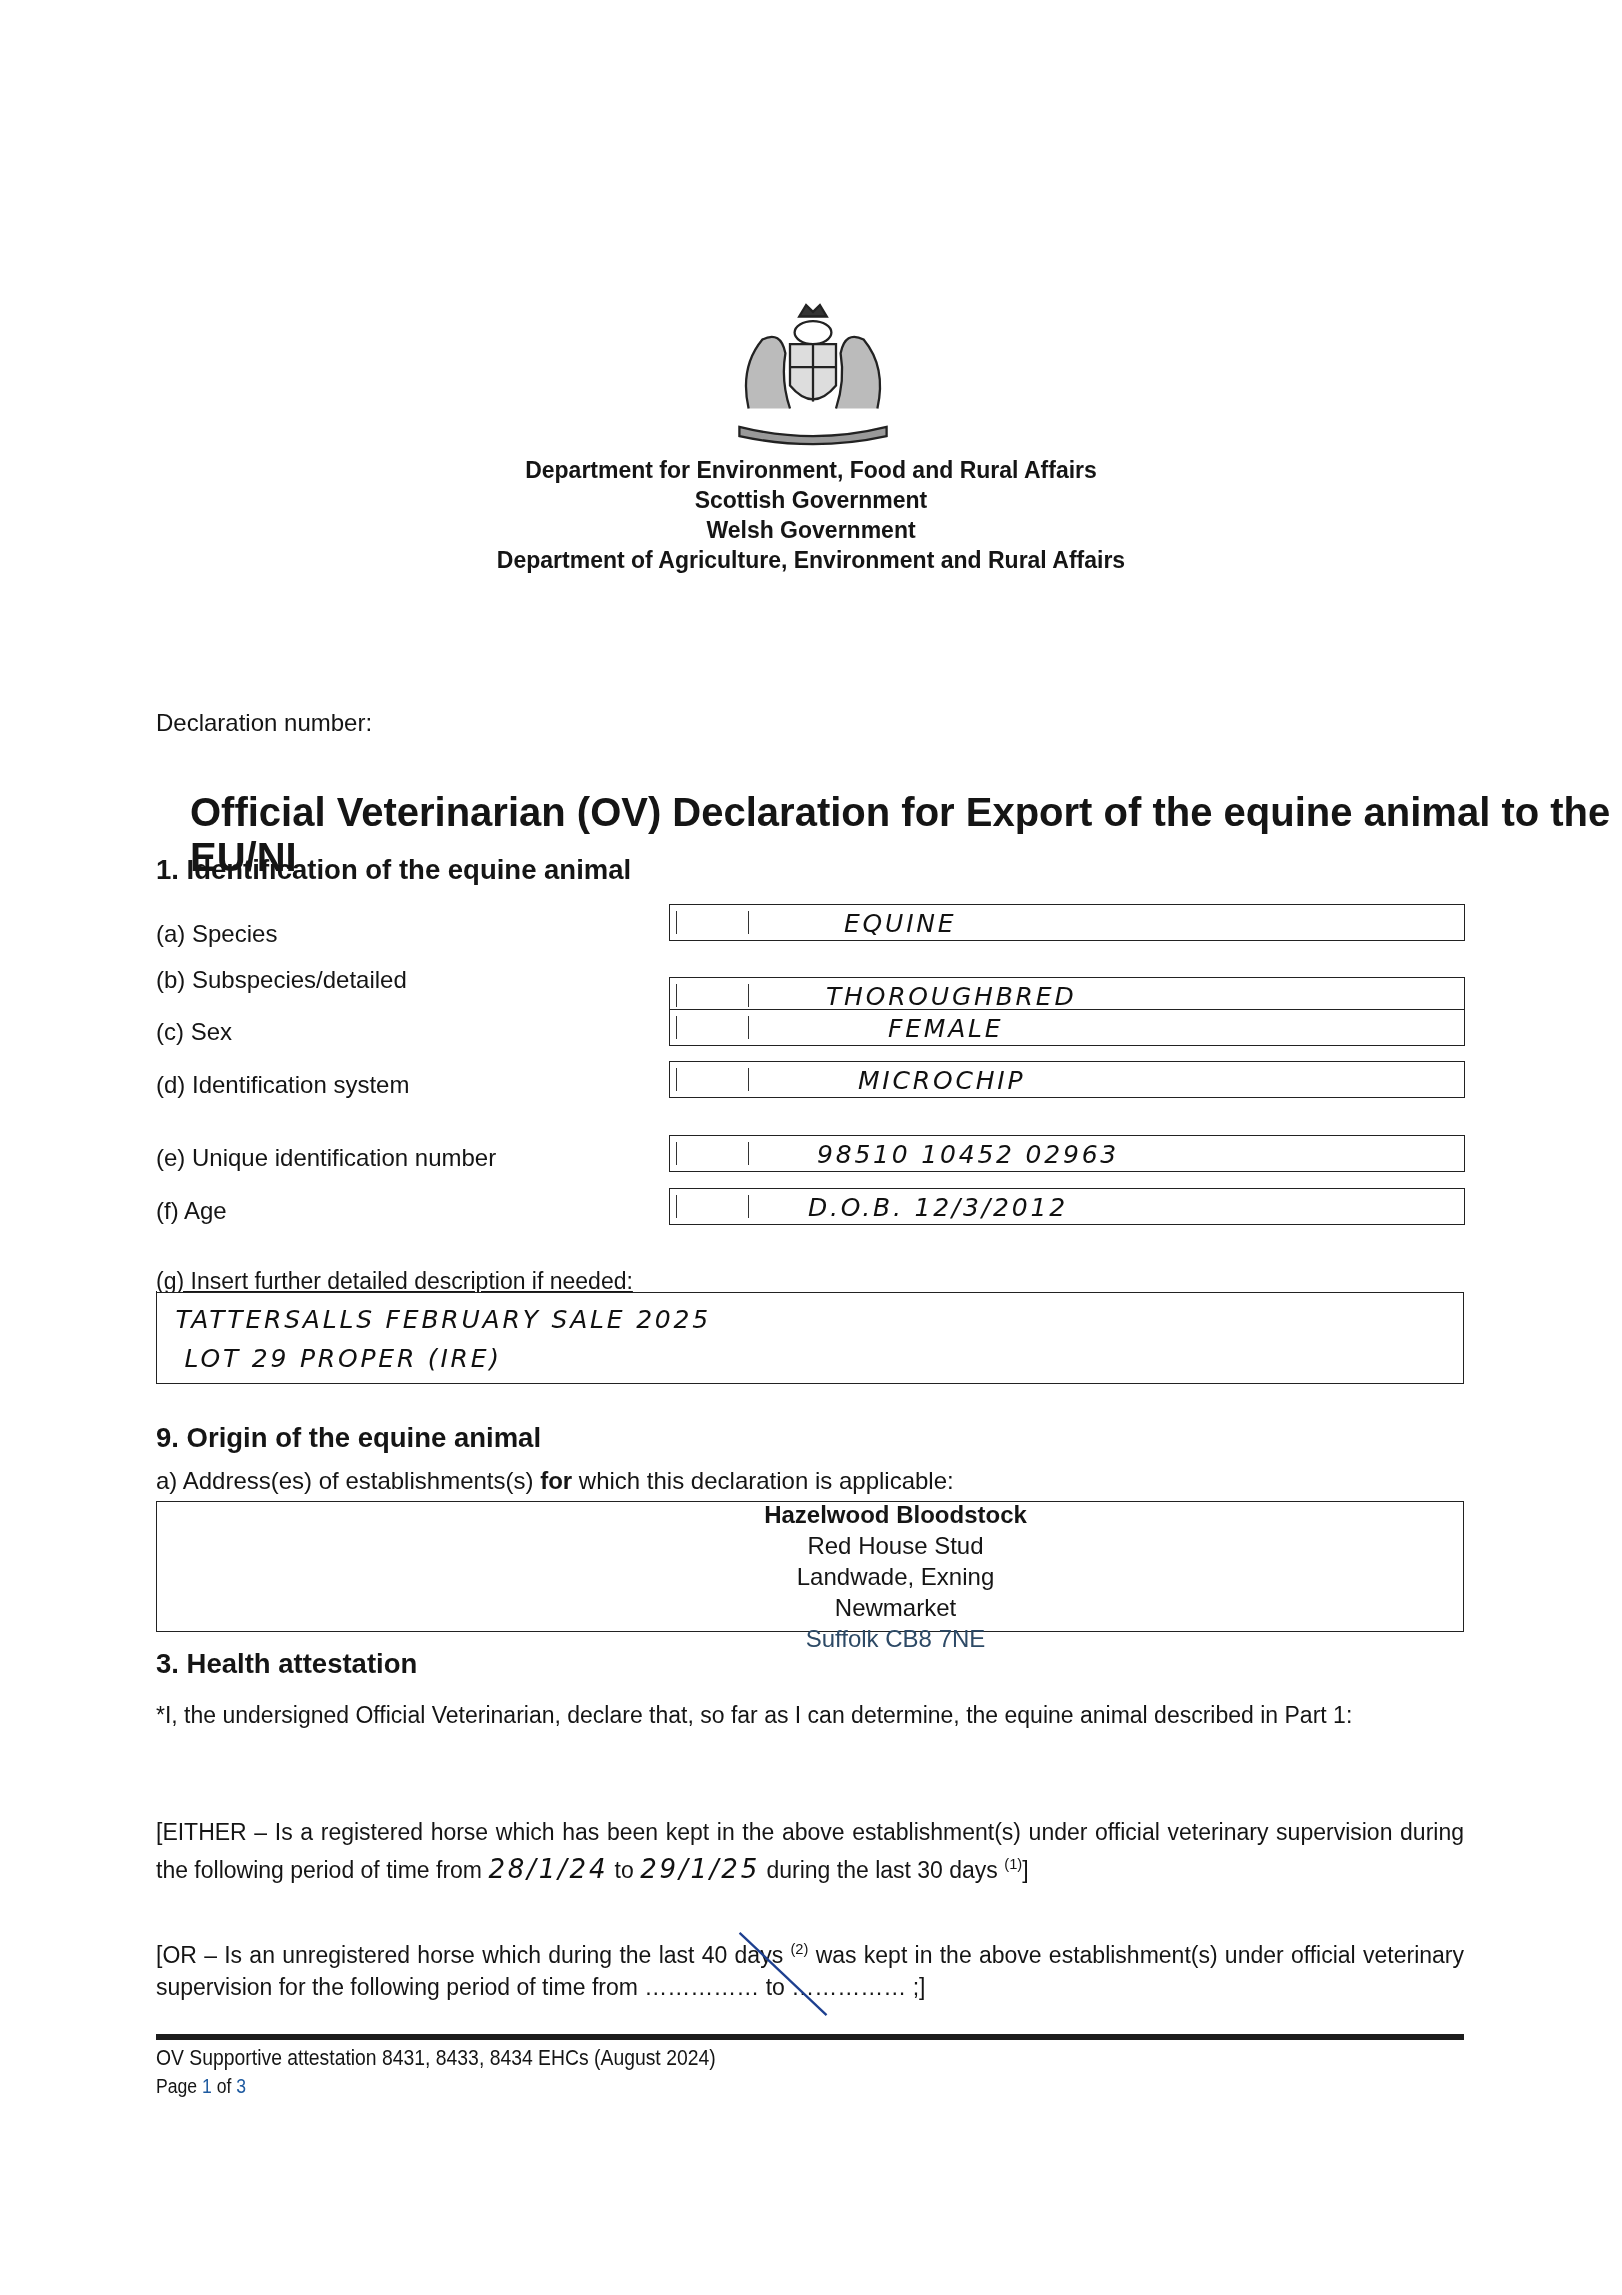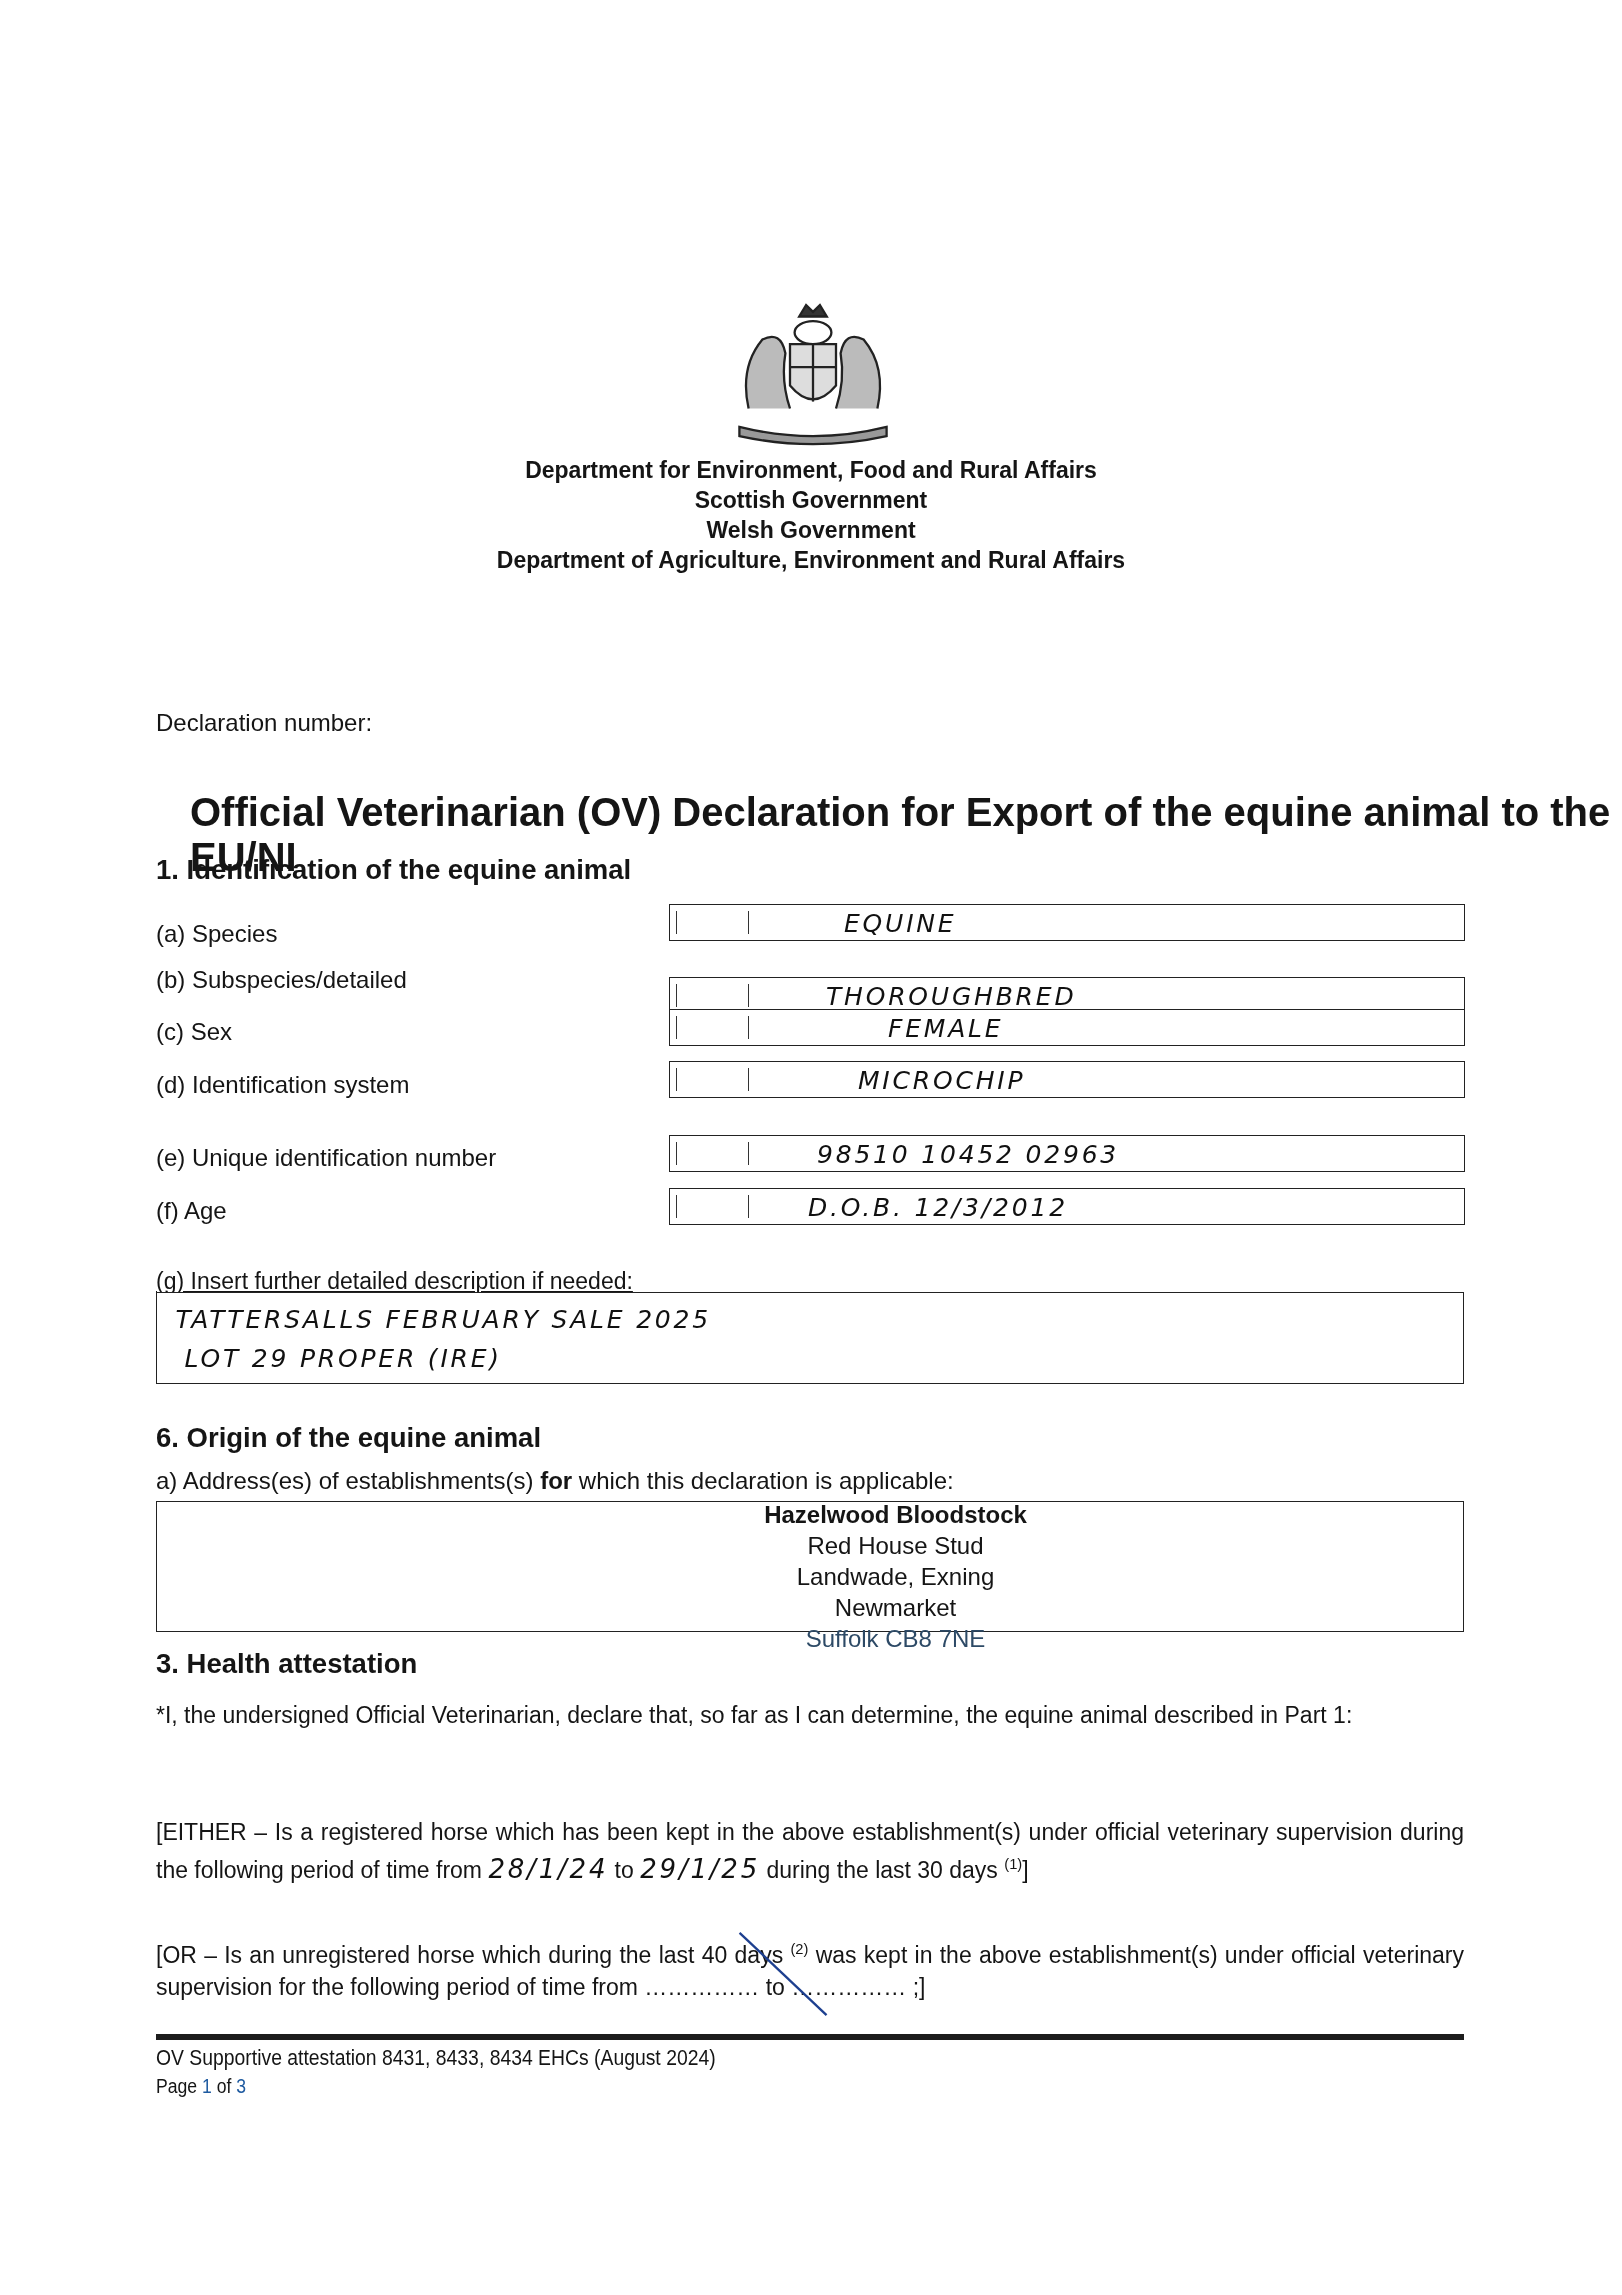--- a/index.html
+++ b/index.html
@@ -94,21 +94,21 @@
     <span class="tick2"></span>
   <span class="val hand" style="left:138px;">D.O.B. 12/3/2012</span>
 </div>
 
 <div class="abs label" style="left:156px; top:1268px; font-size:23px; text-decoration:underline;">(g) Insert further detailed description if needed:</div>
 <div class="box" style="left:156px; top:1292px; width:1308px; height:92px;">
   <div class="abs hand" style="left:18.4px; top:11.5px; font-size:25px;">TATTERSALLS FEBRUARY SALE 2025</div>
   <div class="abs hand" style="left:27.5px; top:51px; font-size:25px;">LOT 29 PROPER (IRE)</div>
 </div>
 
-<div class="abs bold" style="left:156px; top:1422px; font-size:27.5px;">6. Origin of the equine animal</div>
+<div class="abs bold" style="left:156px; top:1422px; font-size:27.5px;">9. Origin of the equine animal</div>
 <div class="abs label" style="left:156px; top:1467px;">
   <span>a) Address(es) of establishments(s) </span><span class="bold">for</span><span> which this declaration is applicable:</span>
 </div>
 <div class="box" style="left:156px; top:1501px; width:1308px; height:131px;"></div>
 <div class="abs" style="left:666px; top:1499px; width:459px; text-align:center; font-size:24px; line-height:31px;">
   <div class="bold">Hazelwood Bloodstock</div>
   <div>Red House Stud</div>
   <div>Landwade, Exning</div>
   <div>Newmarket</div>
   <div style="color:#2d4a66;">Suffolk  CB8 7NE</div>

